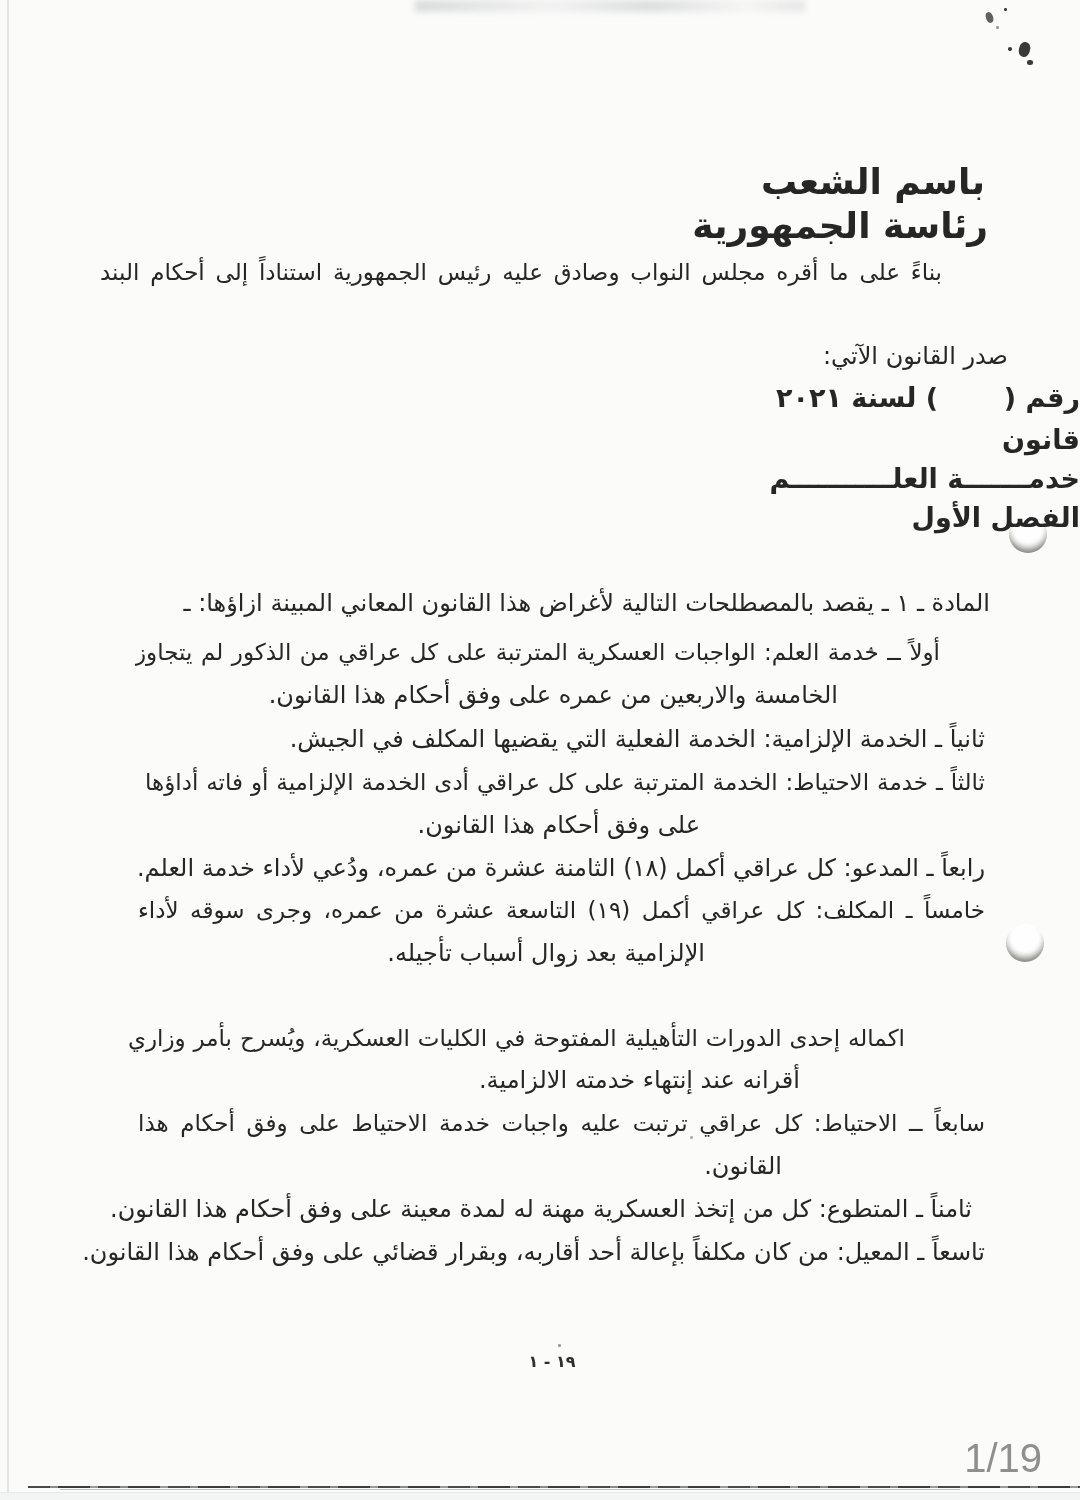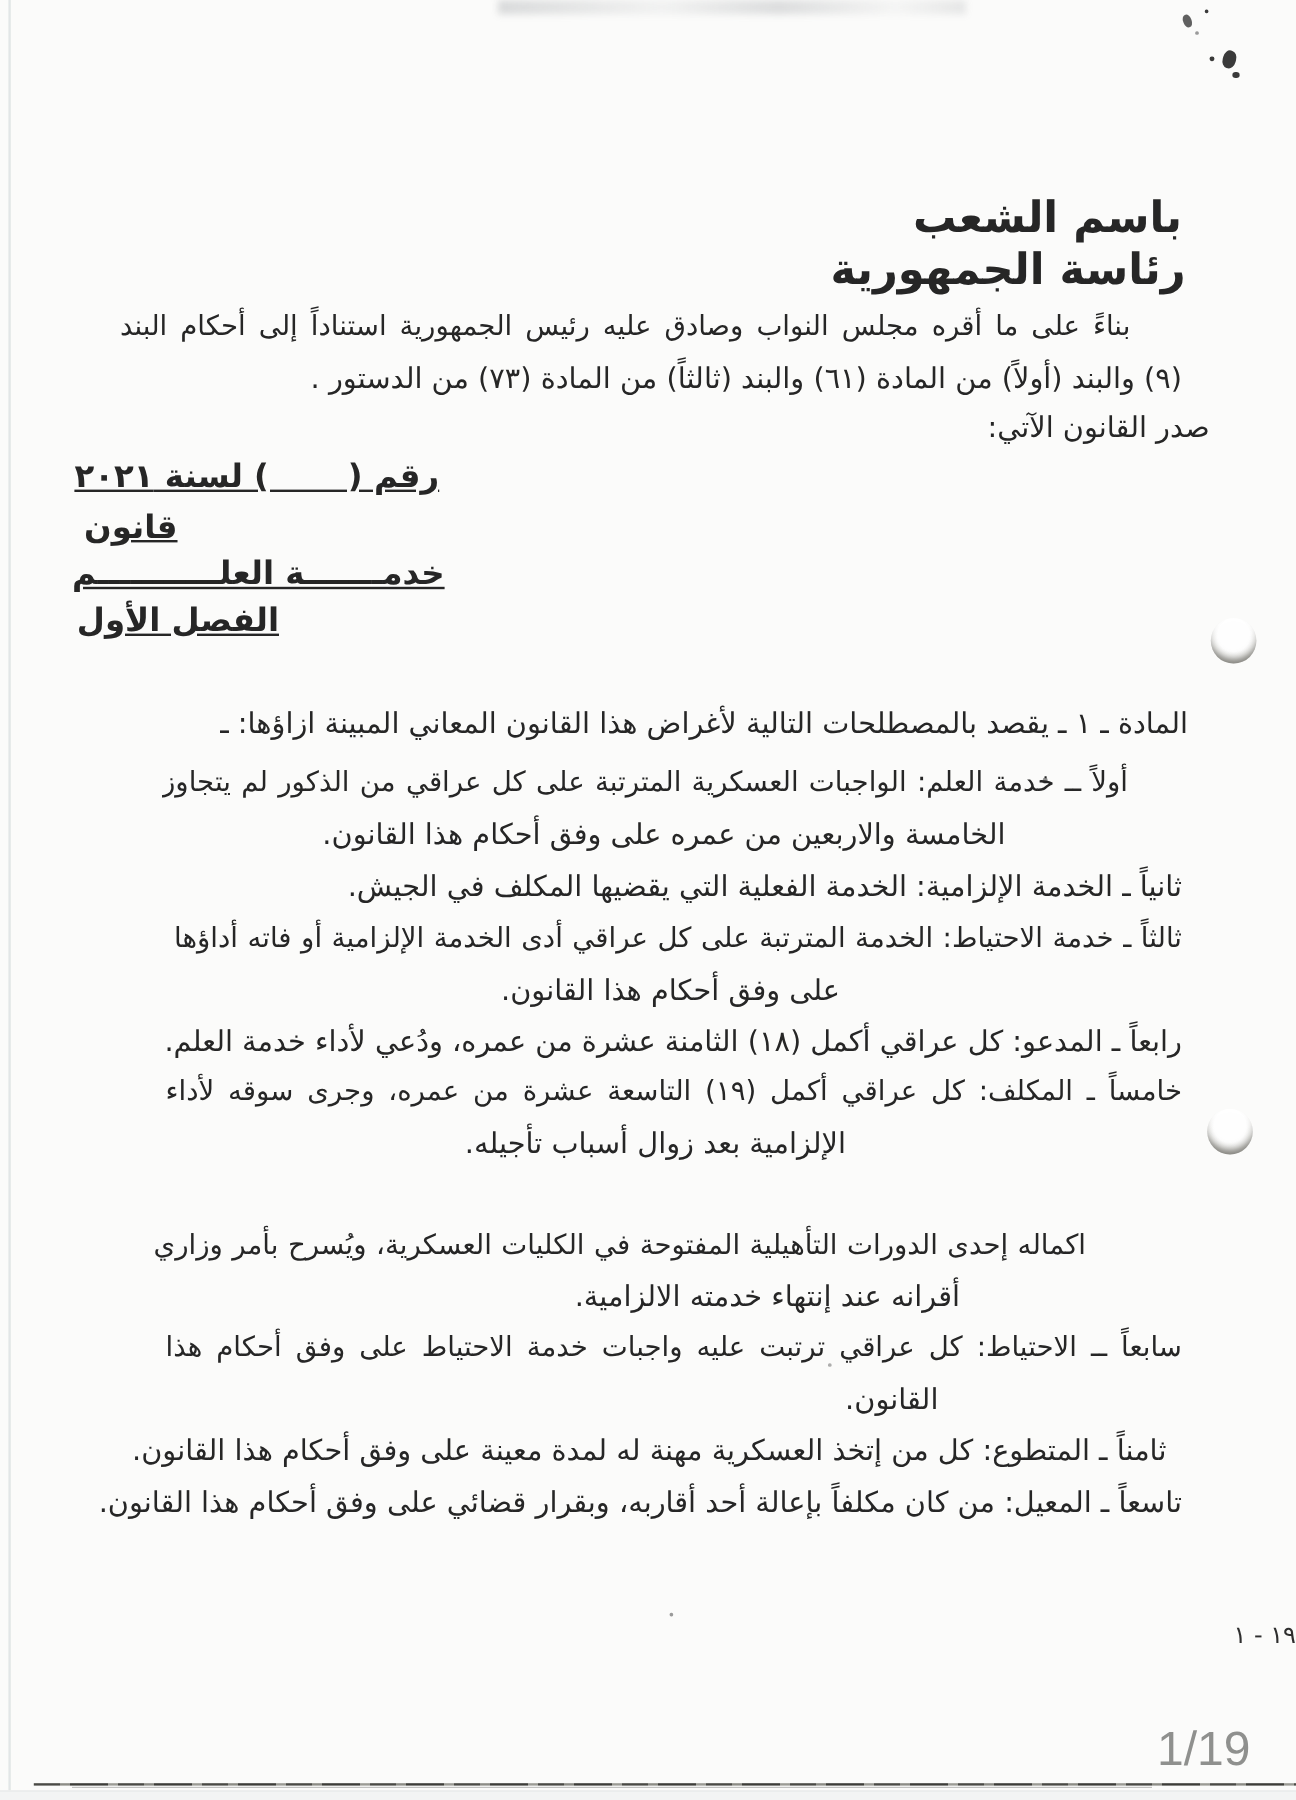--- a/index.html
+++ b/index.html
@@ -1,23 +1,23 @@
 <!DOCTYPE html>
 <html lang="ar"><head>
 <meta charset="utf-8">
 <style>
   html,body{margin:0;padding:0;width:1080px;height:1500px;overflow:hidden;background:#ffffff;}
   .page{position:absolute;inset:0;background:#fbfbfa;font-family:"DejaVu Sans",sans-serif;color:#262626;}
   .ln{position:absolute;direction:rtl;text-align:right;white-space:nowrap;font-size:24px;line-height:40px;color:#262626;}
   .just{white-space:normal;text-align:justify;text-align-last:justify;overflow:hidden;height:42px;font-size:23px;}
   .bold{font-weight:bold;}
-  .center{text-align:left;white-space:nowrap;text-decoration:underline;}
+  .center{text-align:right;white-space:nowrap;}
   .t26{font-size:36px;}
   .t27{font-size:27px;}
-  .footerpg{direction:ltr;text-align:right;font-size:20px;letter-spacing:3px;color:#2e2e2e;}
+  .footerpg{direction:ltr;text-align:center;font-size:16px;letter-spacing:3px;color:#2e2e2e;font-weight:bold;}
   .indicator{position:absolute;right:38px;top:1436px;font-size:40px;color:#8f908e;font-family:Liberation Sans, sans-serif;direction:ltr;}
   .left-edge{position:absolute;left:7px;top:0;height:1492px;width:2px;background:#e2e6e7;}
   .scanline{position:absolute;top:1486px;left:28px;right:0;height:2px;
      background:repeating-linear-gradient(90deg,#4a4a46 0 22px,#8c8c86 22px 30px,#3d3d39 30px 62px,#9b9b95 62px 70px);}
   .scanline2{position:absolute;top:1489px;left:60px;right:120px;height:1px;background:rgba(90,90,86,.35);}
   .bottomstrip{position:absolute;top:1492px;left:0;right:0;height:8px;background:#f3f4f4;border-top:1px solid #e6e8e8;}
   .topsmudge{position:absolute;left:415px;top:0;width:390px;height:12px;opacity:.55;filter:blur(3px);
      background:linear-gradient(90deg,rgba(115,120,126,.45),rgba(140,145,150,.15) 35%,rgba(110,115,122,.4) 60%,rgba(150,152,156,.1) 85%,rgba(120,125,130,.3));}
   .hole{position:absolute;width:38px;height:38px;border-radius:50%;
      background:radial-gradient(circle at 50% 38%,#fefefe 45%,#f1f1ef 62%,#d0d0cc 82%,#a9a8a2 100%);
@@ -42,21 +42,20 @@
   <div class="speck" style="left:1027px;top:60px;width:6px;height:5px"></div>
   <div class="speck" style="left:996px;top:26px;width:3px;height:3px;opacity:.5"></div>
   <div class="speck" style="left:869px;top:648px;width:4px;height:5px;opacity:.55"></div>
   <div class="speck" style="left:690px;top:1136px;width:3px;height:3px;opacity:.4"></div>
   <div class="speck" style="left:558px;top:1344px;width:3px;height:3px;opacity:.5"></div>
 
   <div class="ln bold t26" style="top:162px;right:95px">باسم الشعب</div>
   <div class="ln bold t26" style="top:206px;right:92px">رئاسة الجمهورية</div>
 
   <div class="ln just" style="top:252px;right:138px;left:100px">بناءً على ما أقره مجلس النواب وصادق عليه رئيس الجمهورية استناداً إلى أحكام البند (ثانياً) من المادة</div>
-  <div class="ln" style="top:295px;right:95px">(٩) والبند (أولاً) من المادة (٦١) والبند (ثالثاً) من المادة (٧٣) من الدستور .</div>
   <div class="ln" style="top:336px;right:72px">صدر القانون الآتي:</div>
 
   <div class="ln bold t27 center" style="top:378px;left:62px;right:0">رقم (&nbsp;&nbsp;&nbsp;&nbsp;&nbsp;&nbsp;&nbsp;) لسنة ٢٠٢١</div>
   <div class="ln bold t27 center" style="top:420px;left:70px;right:0">قانون</div>
   <div class="ln bold t27 center" style="top:459px;left:60px;right:0">خدمـــــــة العلـــــــــــم</div>
   <div class="ln bold t27 center" style="top:498px;left:64px;right:0">الفصل الأول</div>
 
   <div class="ln" style="top:583px;right:90px">المادة ـ ١ ـ يقصد بالمصطلحات التالية لأغراض هذا القانون المعاني المبينة ازاؤها: ـ</div>
 
   <div class="ln just" style="top:632px;right:140px;left:135px">أولاً ــ خدمة العلم: الواجبات العسكرية المترتبة على كل عراقي من الذكور لم يتجاوز (٤٥)</div>

